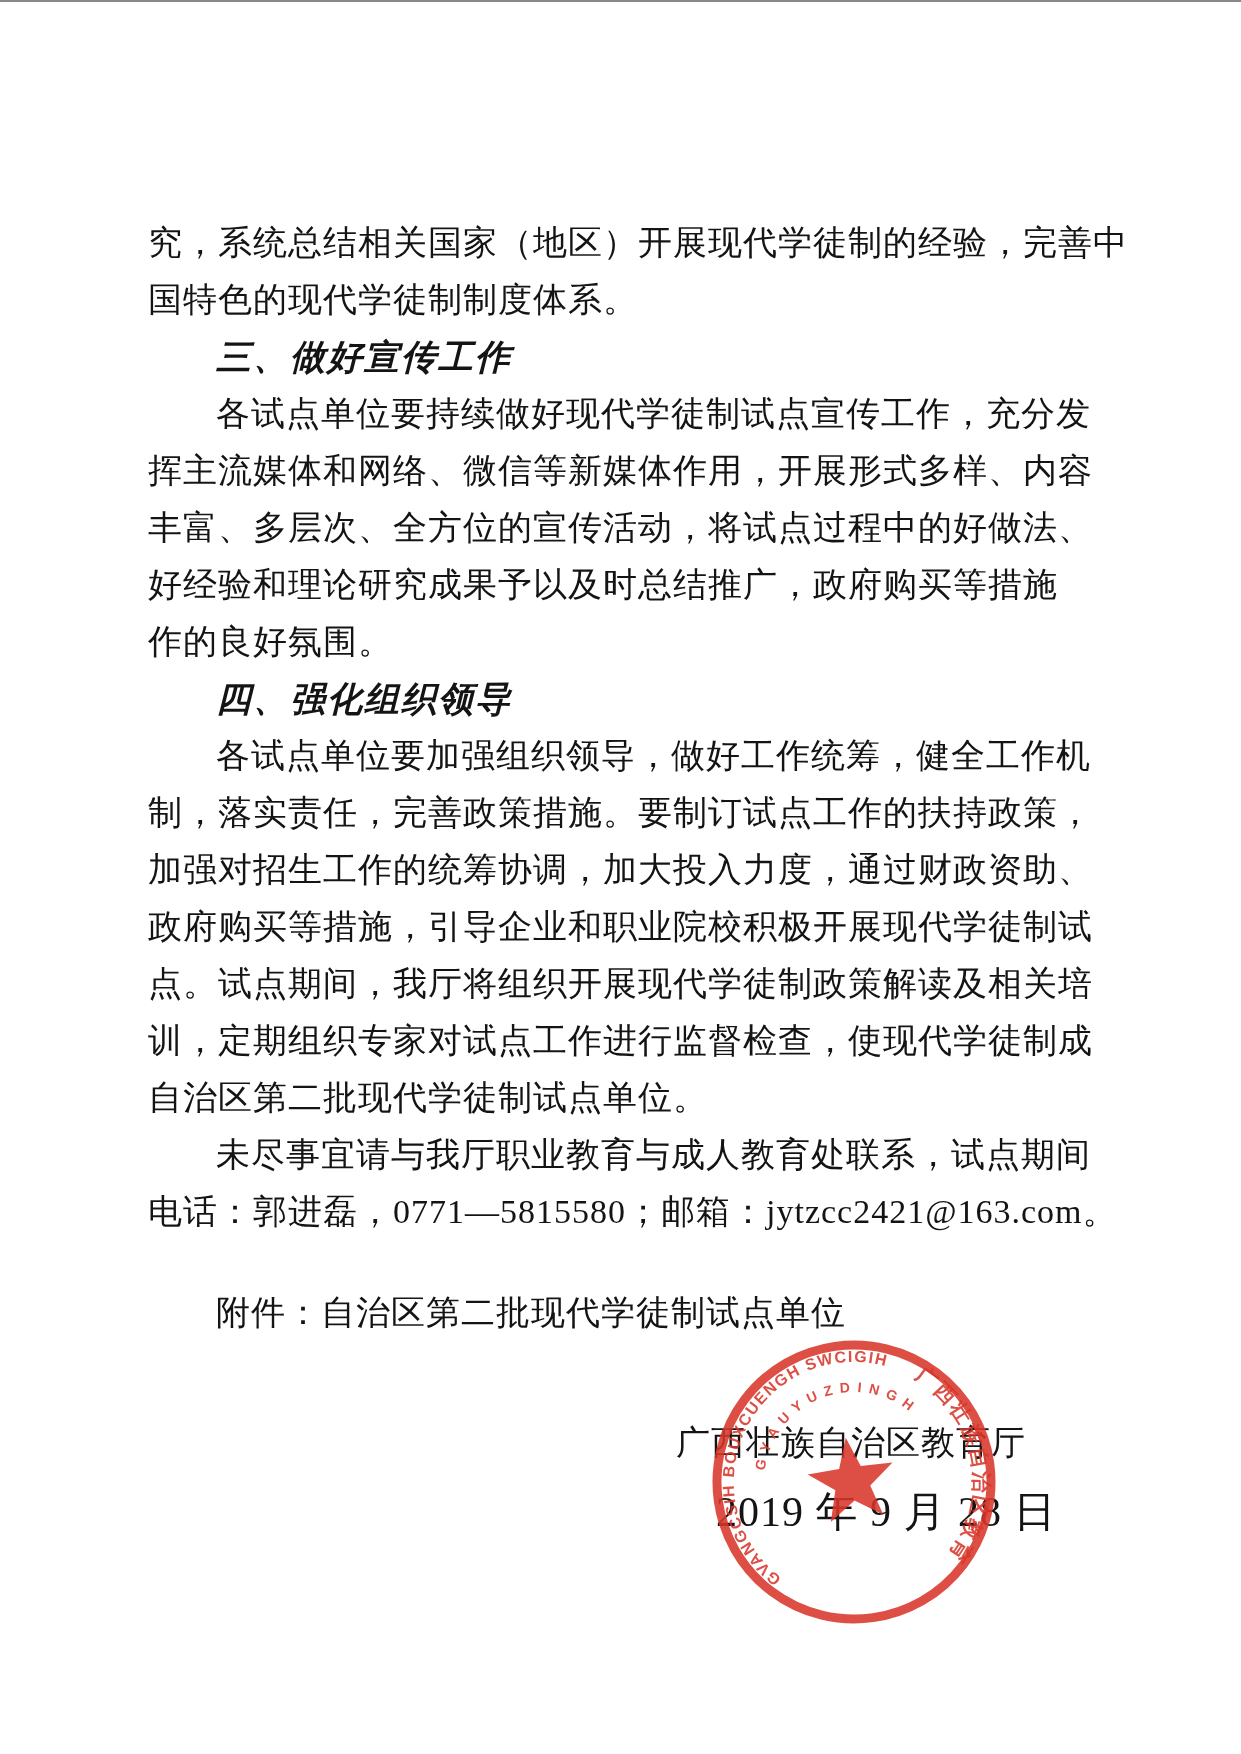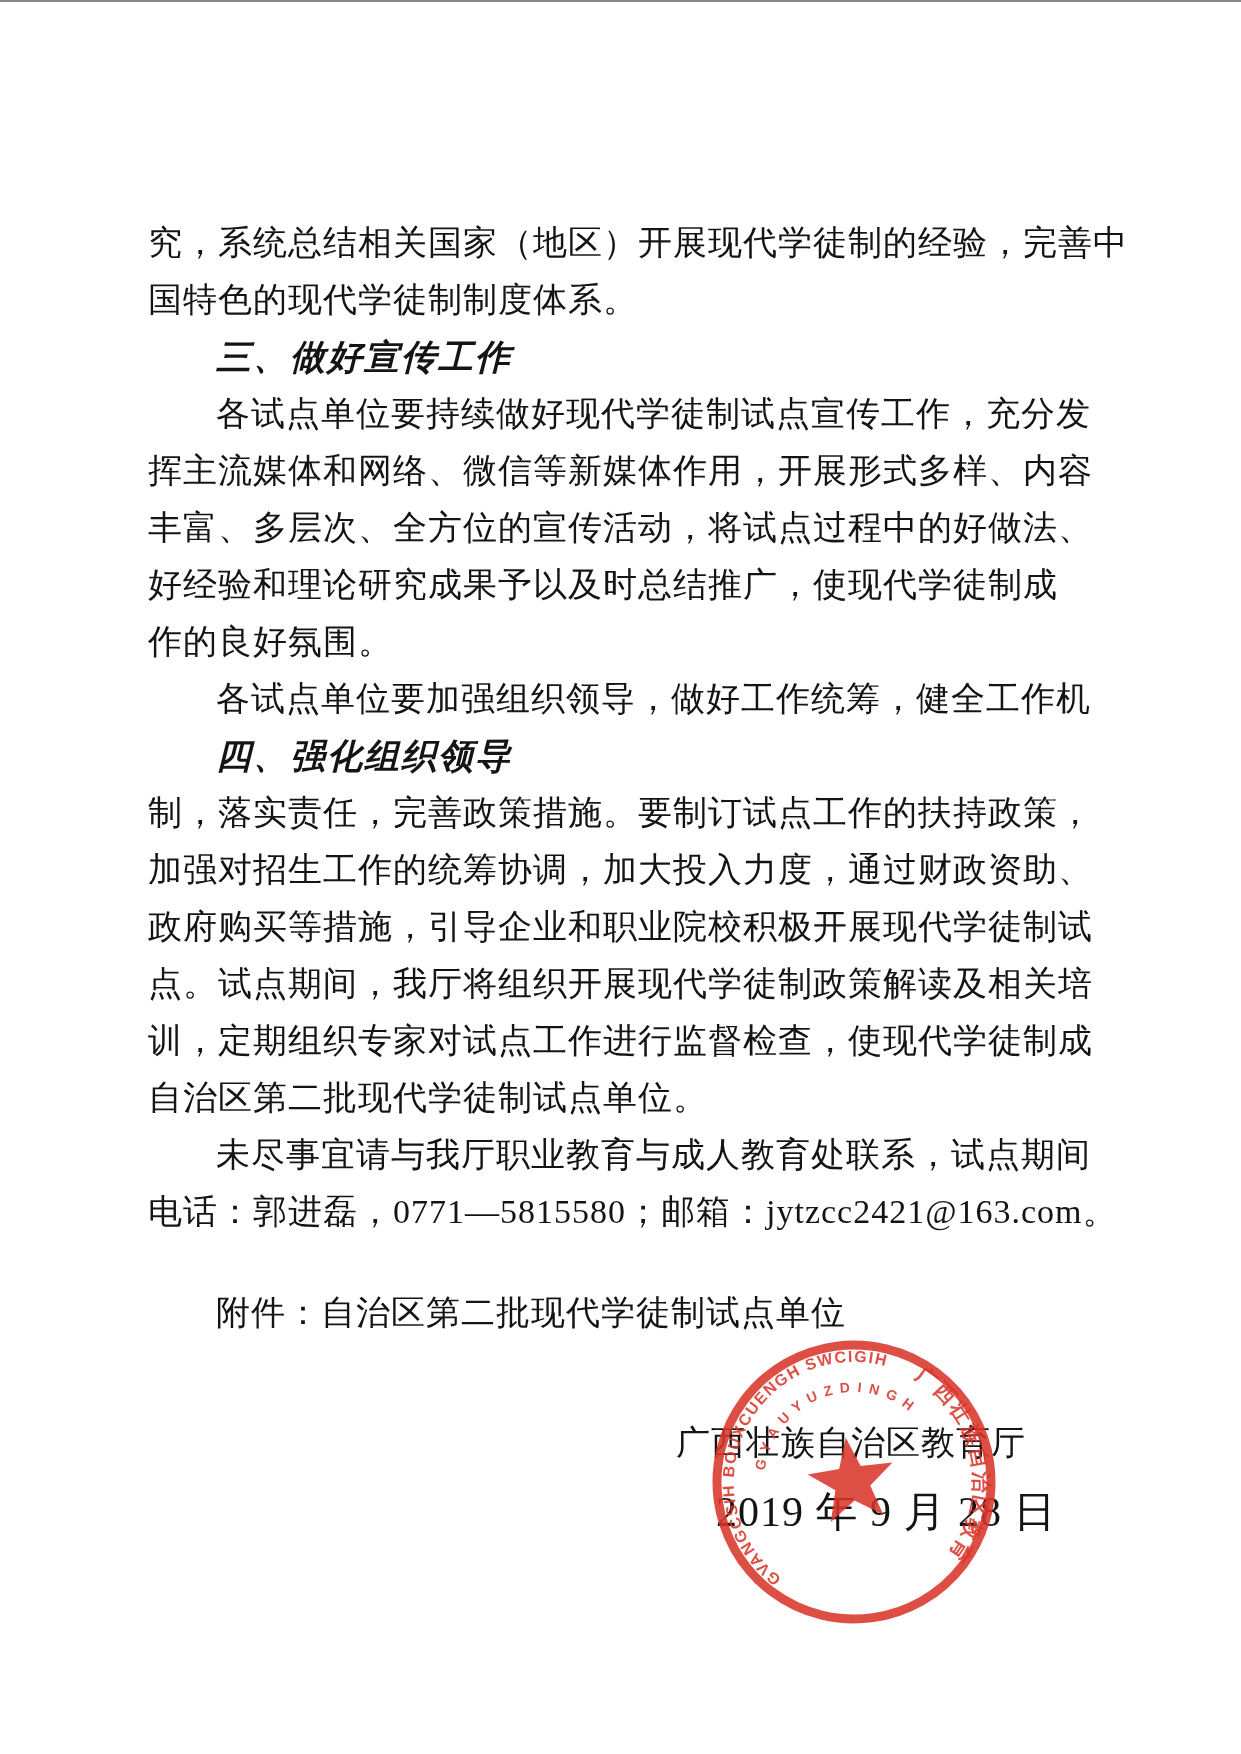--- a/index.html
+++ b/index.html
@@ -69,24 +69,24 @@
 
 <div class="page">
 
   <div class="doc-body">
     <div class="line">究，系统总结相关国家（地区）开展现代学徒制的经验，完善中</div>
     <div class="line">国特色的现代学徒制制度体系。</div>
     <div class="line heading">三、做好宣传工作</div>
     <div class="line indent">各试点单位要持续做好现代学徒制试点宣传工作，充分发</div>
     <div class="line">挥主流媒体和网络、微信等新媒体作用，开展形式多样、内容</div>
     <div class="line">丰富、多层次、全方位的宣传活动，将试点过程中的好做法、</div>
-    <div class="line">好经验和理论研究成果予以及时总结推广，使现代学徒制成</div>
+    <div class="line">好经验和理论研究成果予以及时总结推广，政府购买等措施</div>
     <div class="line">作的良好氛围。</div>
+    <div class="line heading">四、强化组织领导</div>
     <div class="line indent">各试点单位要加强组织领导，做好工作统筹，健全工作机</div>
-    <div class="line heading">四、强化组织领导</div>
     <div class="line">制，落实责任，完善政策措施。要制订试点工作的扶持政策，</div>
     <div class="line">加强对招生工作的统筹协调，加大投入力度，通过财政资助、</div>
     <div class="line">政府购买等措施，引导企业和职业院校积极开展现代学徒制试</div>
     <div class="line">点。试点期间，我厅将组织开展现代学徒制政策解读及相关培</div>
     <div class="line">训，定期组织专家对试点工作进行监督检查，使现代学徒制成</div>
     <div class="line">自治区第二批现代学徒制试点单位。</div>
     <div class="line indent">未尽事宜请与我厅职业教育与成人教育处联系，试点期间</div>
     <div class="line">电话：郭进磊，0771—5815580；邮箱：jytzcc2421@163.com。</div>
     <div class="line indent attachment">附件：自治区第二批现代学徒制试点单位</div>
   </div>

